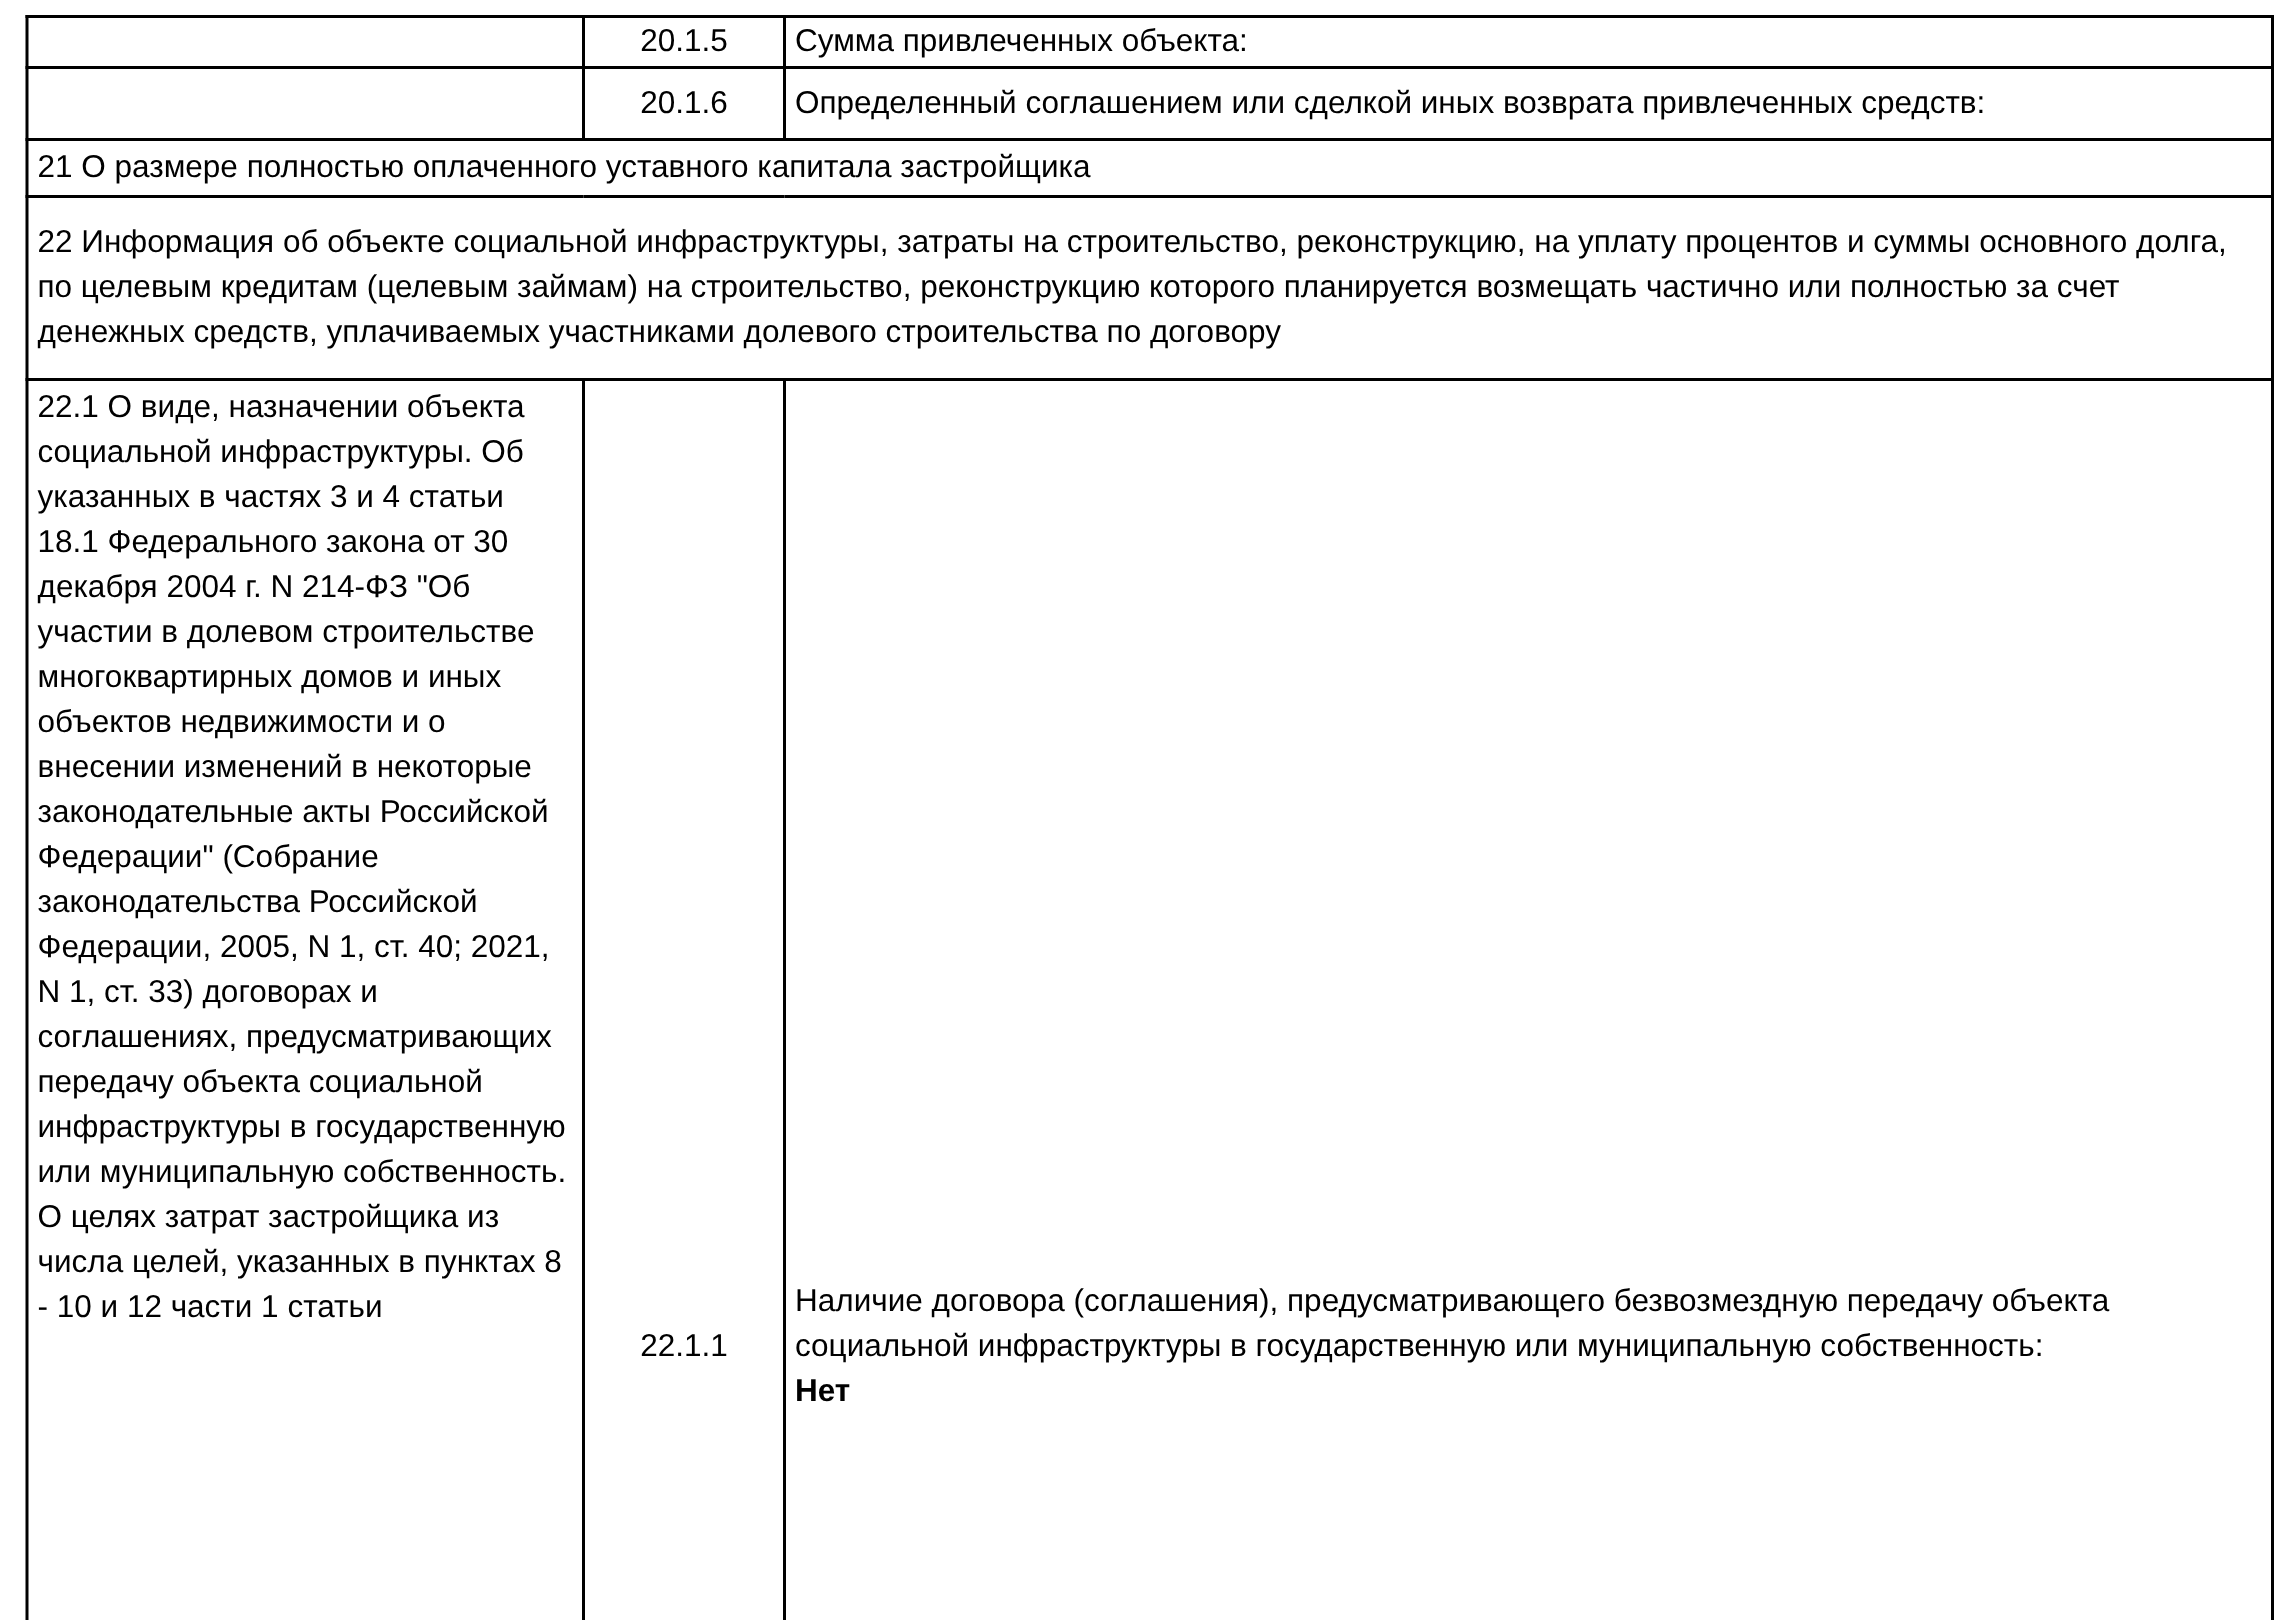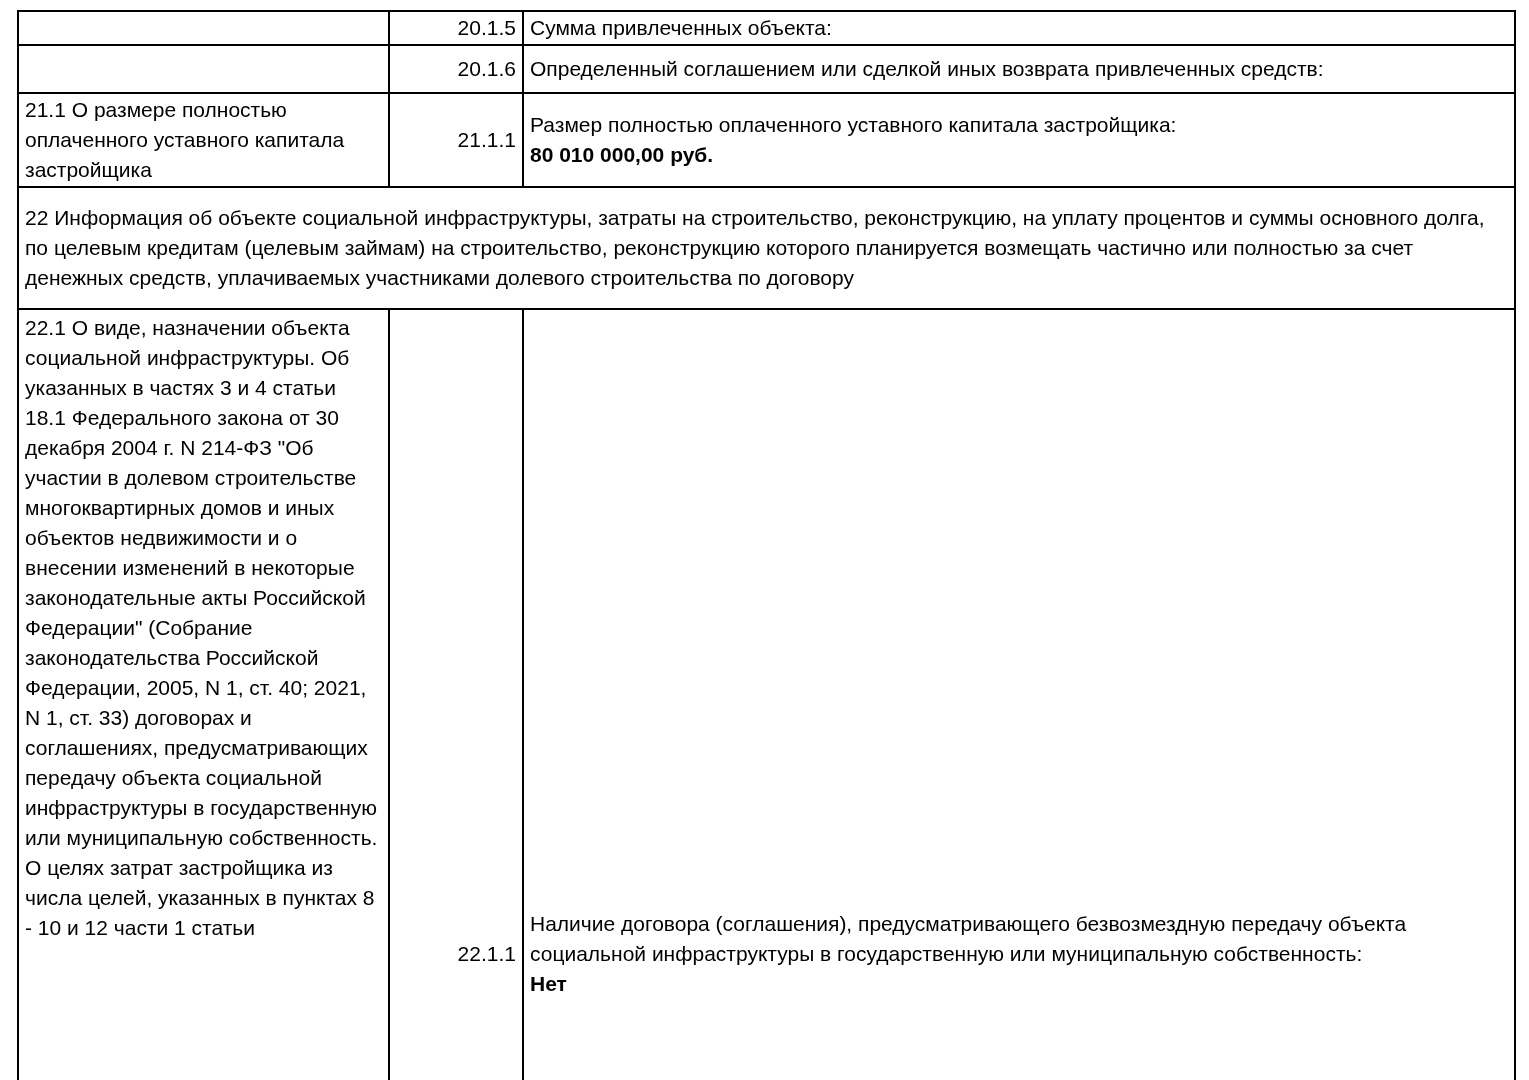--- a/index.html
+++ b/index.html
@@ -24,21 +24,21 @@
   table.decl td {
     border: 2px solid #000000;
     padding: 1px 6px;
     font-size: 21px;
     line-height: 30px;
     vertical-align: middle;
     overflow: hidden;
     word-wrap: break-word;
   }
   td.num-cell {
-    text-align: right;
+    text-align: center;
     border-radius: 13px;
   }
   tr.r-small  { height: 34px; }
   tr.r-small2 { height: 48px; }
   tr.r-two    { height: 65px; }
   tr.r-sect1  { height: 38px; }
   tr.r-cap    { height: 92px; }
   tr.r-sect2  { height: 122px; }
   tr.r-last   { height: 1290px; }
   tr.r-last td.desc-cell {
@@ -76,33 +76,26 @@
     </td>
     <td class="num-cell">
       <span>20.1.6</span>
     </td>
     <td class="text-cell">
       <span>Определенный соглашением или сделкой иных возврата привлеченных средств:</span>
     </td>
   </tr>
 
 
-
-  <tr class="r-cap">
-    <td class="desc-cell">
-      <span>21.1 О размере полностью оплаченного уставного капитала застройщика</span>
-    </td>
-    <td class="num-cell">
-      <span>21.1.1</span>
-    </td>
-    <td class="text-cell">
-      <div>Размер полностью оплаченного уставного капитала застройщика:</div>
-      <div class="bold">80 010 000,00 руб.</div>
+  <tr class="r-sect1">
+    <td class="section-cell" colspan="3">
+      <span>21 О размере полностью оплаченного уставного капитала застройщика</span>
     </td>
   </tr>
+
 
   <tr class="r-sect2">
     <td class="section-cell" colspan="3">
       <span>22 Информация об объекте социальной инфраструктуры, затраты на строительство, реконструкцию, на уплату процентов и суммы основного долга, по целевым кредитам (целевым займам) на строительство, реконструкцию которого планируется возмещать частично или полностью за счет денежных средств, уплачиваемых участниками долевого строительства по договору</span>
     </td>
   </tr>
 
   <tr class="r-last">
     <td class="desc-cell">
       <span>22.1 О виде, назначении объекта социальной инфраструктуры. Об указанных в частях 3 и 4 статьи 18.1 Федерального закона от 30 декабря 2004 г. N 214-ФЗ "Об участии в долевом строительстве многоквартирных домов и иных объектов недвижимости и о внесении изменений в некоторые законодательные акты Российской Федерации" (Собрание законодательства Российской Федерации, 2005, N 1, ст. 40; 2021, N 1, ст. 33) договорах и соглашениях, предусматривающих передачу объекта социальной инфраструктуры в государственную или муниципальную собственность. О целях затрат застройщика из числа целей, указанных в пунктах 8 - 10 и 12 части 1 статьи</span>

